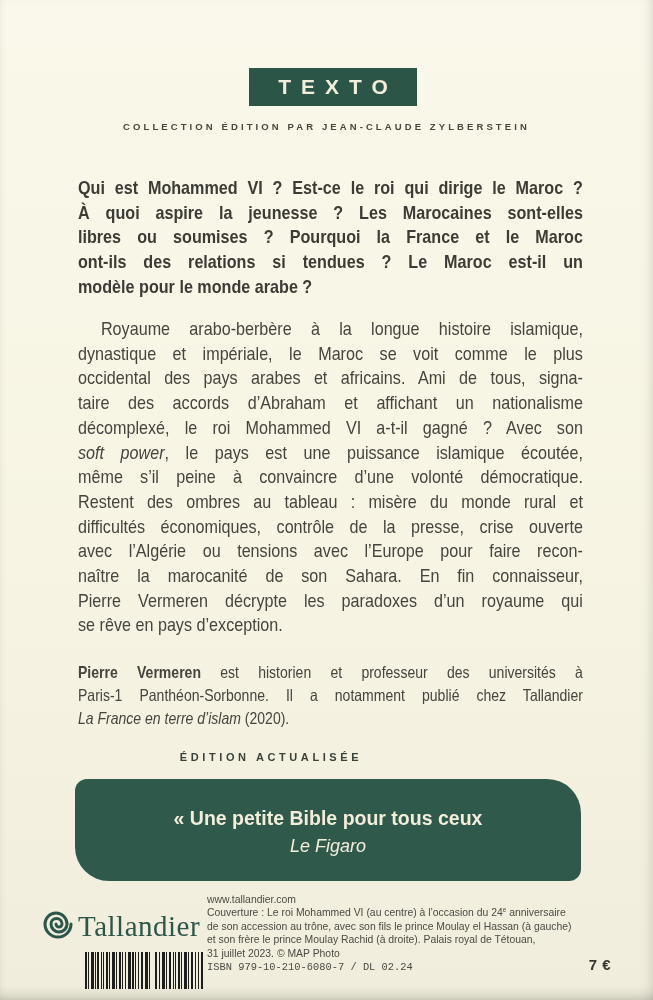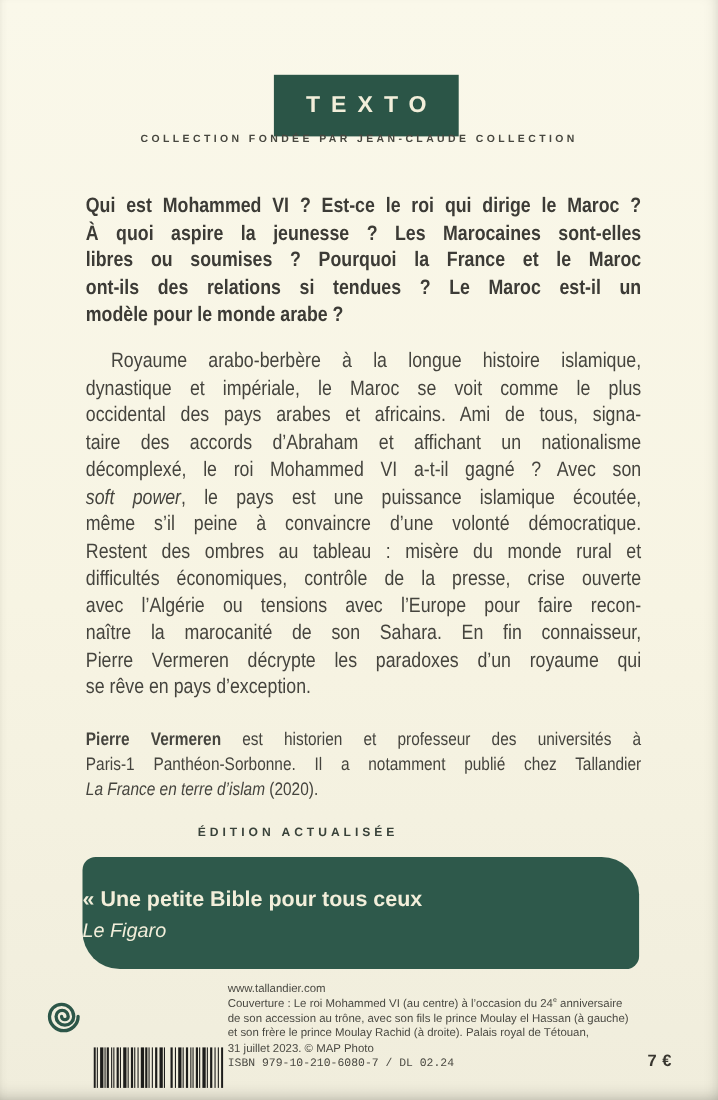--- a/index.html
+++ b/index.html
@@ -18,21 +18,21 @@
     background:#e8e5d6;
   }
   .cover{
     position:relative;width:653px;height:1000px;
     background:linear-gradient(180deg,#faf8ea 0%,#f7f4e3 55%,#f0eddc 100%);
     box-shadow:inset -10px 0 14px -10px rgba(0,0,0,.15),
                inset 0 -12px 16px -12px rgba(0,0,0,.28),
                inset 6px 0 10px -8px rgba(0,0,0,.08);
   }
   .texto-box{
-    position:absolute;left:249px;top:68px;width:168px;height:56px;
+    position:absolute;left:249px;top:68px;width:168px;height:38px;
     background:var(--green);
     color:var(--cream_text);
     font-weight:bold;font-size:21px;letter-spacing:10px;text-indent:10px;
     display:flex;align-items:center;justify-content:center;
   }
   .collection-line{
     position:absolute;left:0;top:121px;width:653px;
     text-align:center;font-size:9.5px;font-weight:bold;
     letter-spacing:3.1px;color:#47473f;
   }
@@ -52,21 +52,21 @@
   .s-sup{vertical-align:super;font-size:0.62em;line-height:0;}
   .edition-note{
     position:absolute;left:0;top:751px;width:542px;text-align:center;
     font-size:11px;font-weight:bold;letter-spacing:3.6px;color:#39423a;
   }
   .quote-box{
     position:absolute;left:75px;top:779px;width:506px;height:102px;
     background:var(--quote_green);
     border-radius:12px 34px 12px 34px;
     color:var(--cream_text);
-    display:flex;flex-direction:column;align-items:flex-start;justify-content:center;
+    display:flex;flex-direction:column;align-items:center;justify-content:center;
     padding-top:2px;box-sizing:border-box;
   }
   .quote-text{font-size:19.5px;font-weight:bold;line-height:26px;text-align:center;}
   .quote-source{font-size:18px;font-style:italic;margin-top:5px;}
   .logo-block{
     position:absolute;left:42px;top:908px;display:flex;align-items:center;
     color:#2c5648;
   }
   .logo-wordmark{
     font-family:"Liberation Serif",serif;font-size:29px;letter-spacing:0.5px;
@@ -85,21 +85,21 @@
 </style>
 </head>
 <body>
 
 <div class="cover">
 
   <div class="texto-box">
     <span>TEXTO</span>
   </div>
 
-  <div class="collection-line">COLLECTION FONDÉE PAR JEAN-CLAUDE COLLECTION</div>
+  <div class="collection-line">COLLECTION ÉDITION PAR JEAN-CLAUDE ZYLBERSTEIN</div>
 
   <div class="condense jus intro">
       <div class="line"><span class="s-r">Qui est Mohammed VI ? Est-ce le roi qui dirige le Maroc ?</span></div>
       <div class="line"><span class="s-r">À quoi aspire la jeunesse ? Les Marocaines sont-elles</span></div>
       <div class="line"><span class="s-r">libres ou soumises ? Pourquoi la France et le Maroc</span></div>
       <div class="line"><span class="s-r">ont-ils des relations si tendues ? Le Maroc est-il un</span></div>
       <div class="line"><span class="s-r">modèle pour le monde arabe ?</span></div>
     </div>
 
   <div class="condense jus synopsis indent-first">
@@ -132,20 +132,21 @@
       </div>
     <div class="quote-source">Le Figaro</div>
   </div>
 
   <div class="logo-block">
     <span>
       <svg width="32" height="32" viewBox="0 0 32 32" aria-hidden="true">
         <path d="M29 16 A13 13 0 1 1 3 16 A11 11 0 1 1 25 16 A8 8 0 1 1 9 16 A5.5 5.5 0 1 1 20 16 A3 3 0 1 1 14 16" fill="none" stroke="#2c5648" stroke-width="3" stroke-linecap="round"></path>
       </svg>
     </span>
+    <span class="logo-wordmark">Tallandier</span>
   </div>
 
   <div class="barcode">
     <svg width="118" height="37" viewBox="0 0 118 37" aria-hidden="true">
       <g fill="#1d1d1b">
         <rect x="0" width="2" height="37"></rect>
           <rect x="3" width="1" height="37"></rect>
         <rect x="6" width="3" height="37"></rect>
           <rect x="10" width="1" height="37"></rect>
         <rect x="12" width="2" height="37"></rect>

